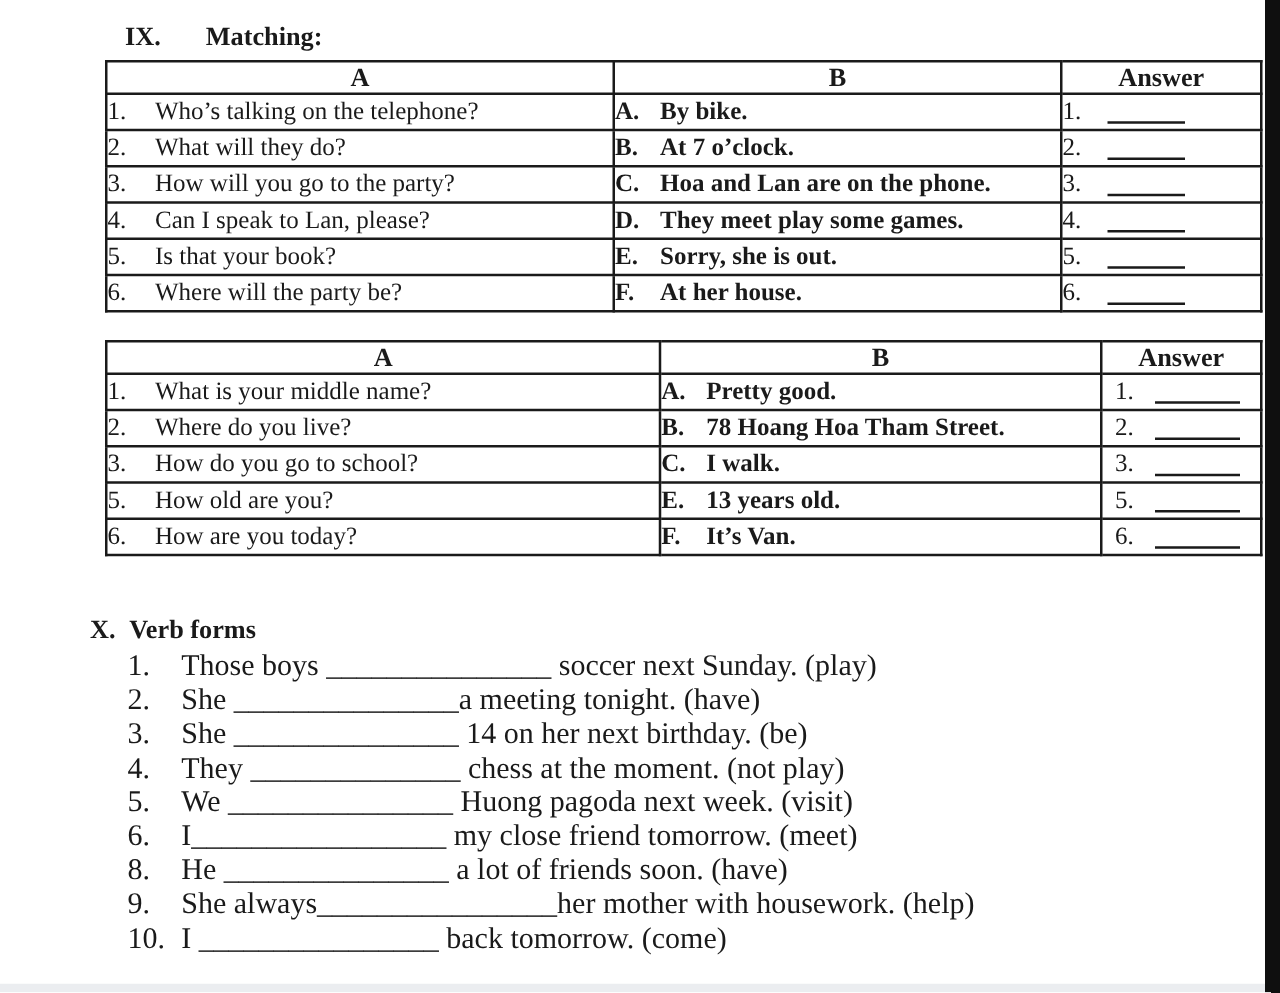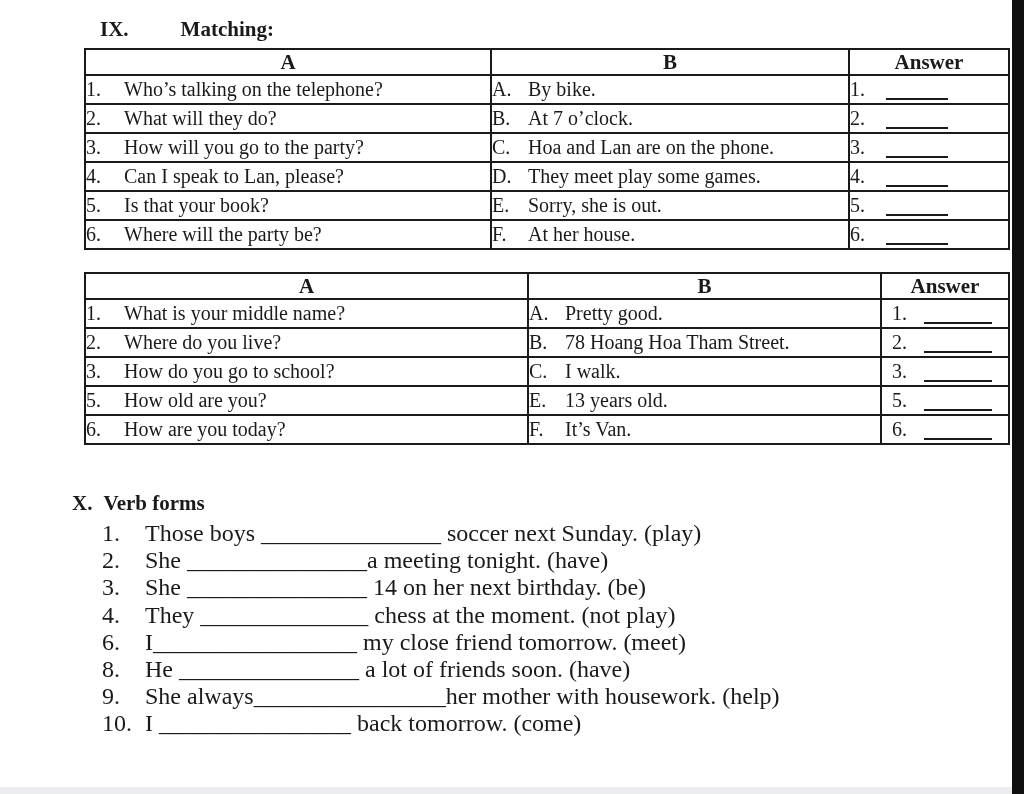--- a/index.html
+++ b/index.html
@@ -5,31 +5,31 @@
   html,body { margin:0; padding:0; background:#ffffff; }
   .page {
     position:relative; width:1024px; height:794px;
     background:#ffffff; overflow:hidden;
     font-family:"Liberation Serif", serif; color:#1a1a1a;
   }
   .right-strip { position:absolute; top:0; right:0; width:12px; height:794px; background:#0f0f0f; }
   .bottom-strip { position:absolute; bottom:0; left:0; width:1012px; height:7px; background:#ebedf0; }
 
   .heading-ix { position:absolute; left:100px; top:17px; font-size:21px; font-weight:bold; white-space:nowrap; }
-  .heading-ix .h-num { display:inline-block; margin-right:52px; }
+  .heading-ix .h-num { display:inline-block; margin-right:36px; }
 
   table.match { position:absolute; left:84px; border-collapse:collapse; table-layout:fixed; width:924px; }
   table.t1 { top:48px; }
   table.t2 { top:272px; }
   table.match th, table.match td { border:2px solid #1a1a1a; padding:0; }
   table.match th { font-size:21px; font-weight:bold; text-align:center; height:24px; line-height:24px; }
   table.match td { font-size:20px; line-height:27px; height:27px; vertical-align:top; white-space:nowrap; overflow:hidden; }
   td.col-a { padding-left:22px;margin-left:48px; }
   td.col-a .rnum { display:inline-block; width:38px; }
-  td.col-b { padding-left:14px; }
+  td.col-b { padding-left:14px;font-weight:bold; }
   td.col-b .rletter { display:inline-block; width:36px; }
   td.col-ans { padding-left:24px; }
   td.col-ans .rnum { display:inline-block; width:36px; }
   .ans-line { display:inline-block; width:62px; height:12px; border-bottom:2px solid #1a1a1a; vertical-align:-4px; }
   table.t2 td.col-ans { padding-left:10px; }
   table.t2 td.col-ans .rnum { display:inline-block; width:32px; }
   table.t2 .ans-line { width:68px; }
 
   .heading-x { position:absolute; left:72px; top:491px; font-size:21px; font-weight:bold; white-space:nowrap; }
   .heading-x .h-num { display:inline-block; margin-right:11px; }
@@ -139,20 +139,21 @@
 
   <div class="heading-x">
     <span class="h-num">X.</span><span class="h-title">Verb forms</span>
   </div>
 
   <div class="verb-list">
     <div class="verb-item"><span class="vnum">1.</span><span>Those boys </span><span class="vblank">_______________</span><span> soccer next Sunday. (play)</span></div>
     <div class="verb-item"><span class="vnum">2.</span><span>She </span><span class="vblank">_______________</span><span>a meeting tonight. (have)</span></div>
     <div class="verb-item"><span class="vnum">3.</span><span>She </span><span class="vblank">_______________</span><span> 14 on her next birthday. (be)</span></div>
     <div class="verb-item"><span class="vnum">4.</span><span>They </span><span class="vblank">______________</span><span> chess at the moment. (not play)</span></div>
+    <div class="verb-item"><span class="vnum">5.</span><span>We </span><span class="vblank">_______________</span><span> Huong pagoda next week. (visit)</span></div>
     <div class="verb-item"><span class="vnum">6.</span><span>I</span><span class="vblank">_________________</span><span> my close friend tomorrow. (meet)</span></div>
     <div class="verb-item"><span class="vnum">8.</span><span>He </span><span class="vblank">_______________</span><span> a lot of friends soon. (have)</span></div>
     <div class="verb-item"><span class="vnum">9.</span><span>She always</span><span class="vblank">________________</span><span>her mother with housework. (help)</span></div>
     <div class="verb-item"><span class="vnum">10.</span><span>I </span><span class="vblank">________________</span><span> back tomorrow. (come)</span></div>
   </div>
 
   <div class="right-strip"></div>
   <div class="bottom-strip"></div>
 </div>
 

